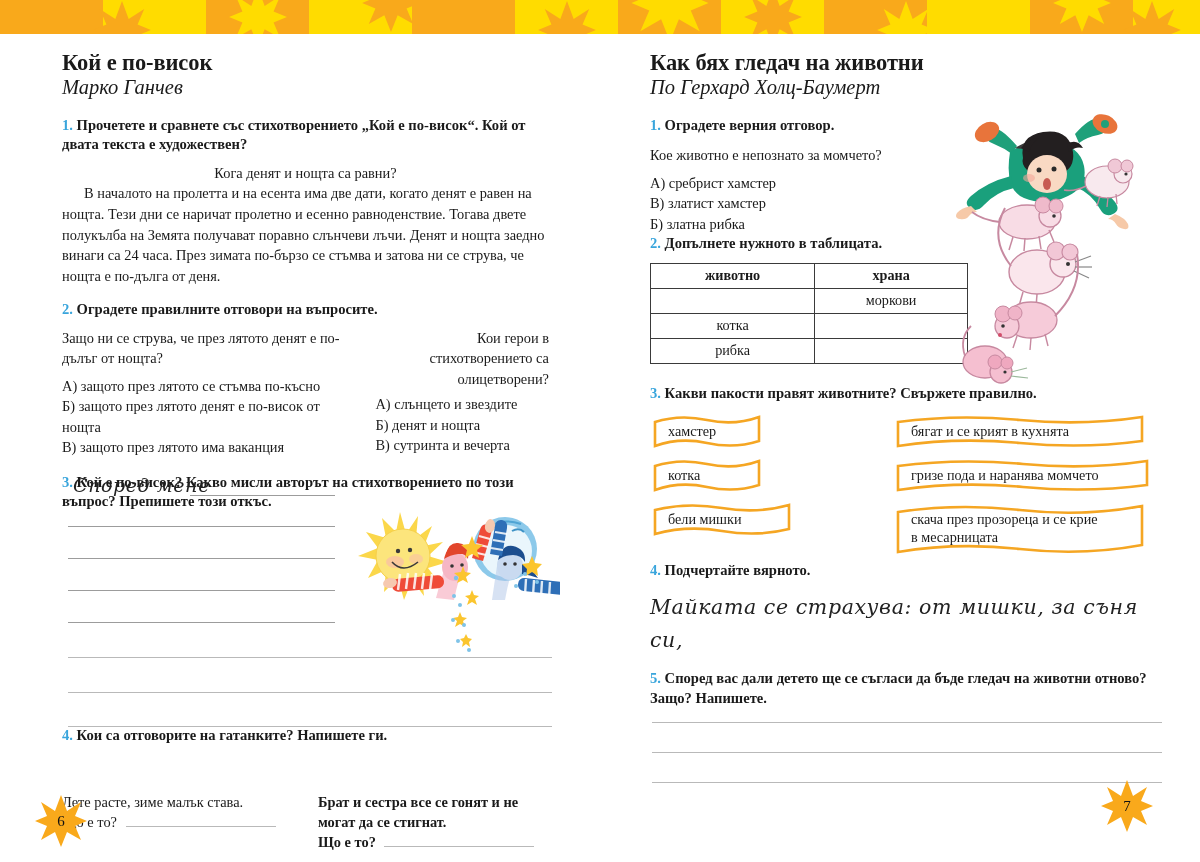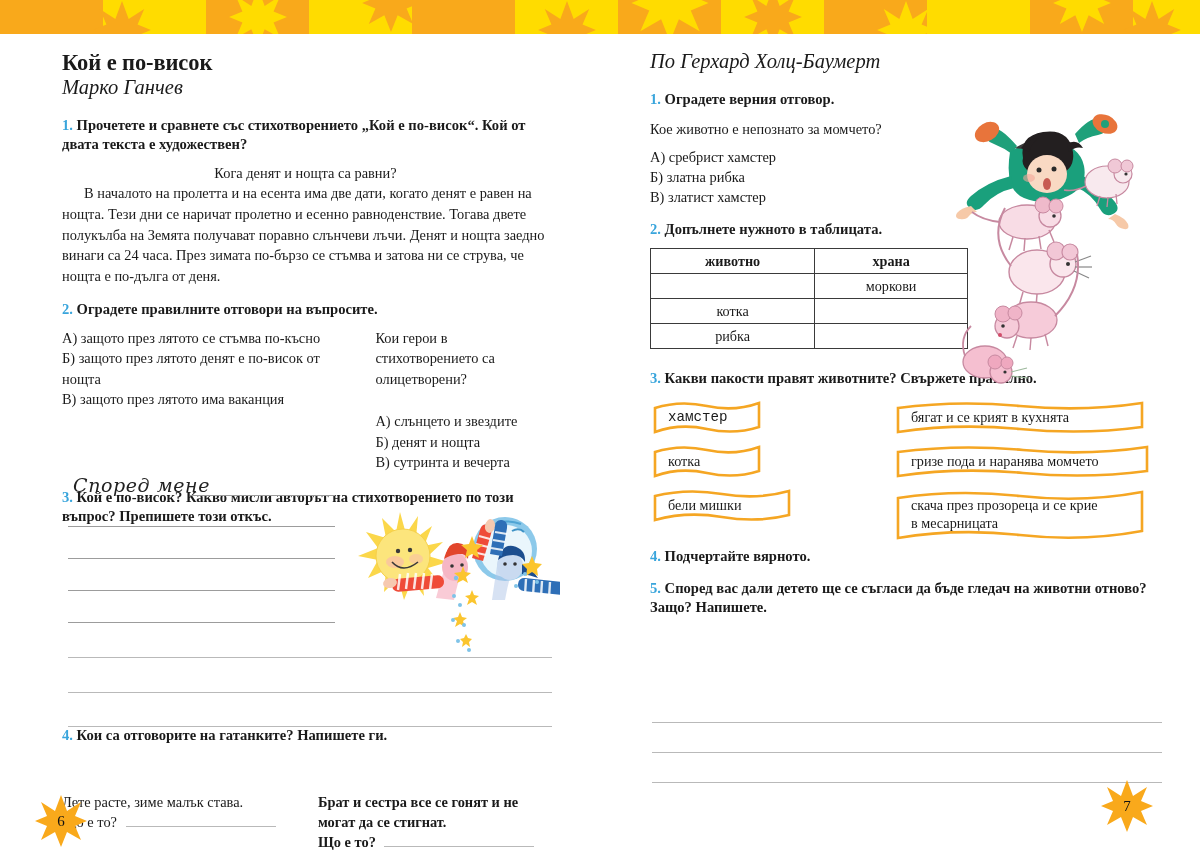--- a/index.html
+++ b/index.html
@@ -173,26 +173,27 @@
     <p class="body-text centered" style="margin-bottom:0;">Кога денят и нощта са равни?</p>
     <p class="body-text indent" style="margin-bottom:14px;">В началото на пролетта и на есента има две дати, когато денят е равен на нощта. Тези дни се наричат пролетно и есенно равноденствие. Тогава двете полукълба на Земята получават поравно слънчеви лъчи. Денят и нощта заедно винаги са 24 часа. През зимата по-бързо се стъмва и затова ни се струва, че нощта е по-дълга от деня.</p>
 
     <p class="q">
       <span class="qnum">2.</span>
       <span>Оградете правилните отговори на въпросите.</span>
     </p>
 
     <div class="cols">
       <div class="col-a">
+        <p class="plain" style="margin-bottom:7px;">Защо ни се струва, че през лятото денят е по-дълъг от нощта?</p>
         <p class="plain">А) защото през лятото се стъмва по-късно</p>
         <p class="plain">Б) защото през лятото денят е по-висок от нощта</p>
         <p class="plain">В) защото през лятото има ваканция</p>
       </div>
       <div class="col-b">
-        <p class="plain" style="margin-bottom:22px;">Кои герои в стихотворението са олицетворени?</p>
+        <p class="plain" style="margin-bottom:5px;text-align:right;">Кои герои в стихотворението са олицетворени?</p>
         <p class="plain">А) слънцето и звездите</p>
         <p class="plain">Б) денят и нощта</p>
         <p class="plain">В) сутринта и вечерта</p>
       </div>
     </div>
 
     <p class="q" style="margin-top:15px;">
       <span class="qnum">3.</span>
       <span>Кой е по-висок? Какво мисли авторът на стихотворението по този въпрос? Препишете този откъс.</span>
     </p>
@@ -342,35 +343,36 @@
     <svg width="54" height="54" viewBox="0 0 54 54">
       <polygon fill="#F9A91B" points="27,1 33,17 47,8 41,22 53,27 41,32 47,46 33,38 27,53 21,38 7,46 13,32 1,27 13,22 7,8 21,17"></polygon>
     </svg>
     <div class="pn-text">6</div>
   </div>
 </div>
 
 <div class="page" id="page-right">
   <div class="content-right">
 
+    <h1 class="title">Как бях гледач на животни</h1>
     <div class="author">По Герхард Холц-Баумерт</div>
 
     <p class="q" style="margin-bottom:10px;">
       <span class="qnum">1.</span>
       <span>Оградете верния отговор.</span>
     </p>
 
     <div style="width:330px;">
       <p class="plain" style="margin-bottom:7px;">Кое животно е непознато за момчето?</p>
       <p class="plain">А) сребрист хамстер</p>
+      <p class="plain">В) златист хамстер</p>
       <p class="plain">Б) златна рибка</p>
-      <p class="plain">В) златист хамстер</p>
-    </div>
-
-    <p class="q" style="margin-top:12px; margin-bottom:9px;">
+    </div>
+
+    <p class="q" style="margin-top:0; margin-bottom:9px;">
       <span class="qnum">2.</span>
       <span>Допълнете нужното в таблицата.</span>
     </p>
 
     <table class="tbl">
       <thead>
         <tr>
           <th>животно</th>
           <th>храна</th>
         </tr>
@@ -391,21 +393,21 @@
       </tbody>
     </table>
 
     <p class="q" style="margin-top:20px; margin-bottom:10px;">
       <span class="qnum">3.</span>
       <span>Какви пакости правят животните? Свържете правилно.</span>
     </p>
 
     <div class="match-area">
 
-      <div class="wbox" style="left:2px; top:0;font-family:Liberation Mono, monospace;">
+      <div class="wbox" style="left:2px; top:0;">
         <svg width="110" height="36" viewBox="0 0 110 36">
           <path d="M3,9 Q28,1 55,7 Q82,13 107,4 L107,28 Q82,36 55,30 Q28,24 3,33 Z" fill="none" stroke="#F5A623" stroke-width="2.6"></path>
         </svg>
         <span class="label">хамстер</span>
       </div>
       <div class="wbox" style="left:2px; top:44px;">
         <svg width="110" height="36" viewBox="0 0 110 36">
           <path d="M3,9 Q28,1 55,7 Q82,13 107,4 L107,28 Q82,36 55,30 Q28,24 3,33 Z" fill="none" stroke="#F5A623" stroke-width="2.6"></path>
         </svg>
         <span class="label">котка</span>
@@ -437,20 +439,21 @@
 в месарницата</span>
       </div>
     </div>
 
     <p class="q" style="margin-top:18px; margin-bottom:10px;">
       <span class="qnum">4.</span>
       <span>Подчертайте вярното.</span>
     </p>
 
     <div>
+      <div class="hand big">Майката се страхува: от мишки, за съня си,</div>
     </div>
 
     <p class="q" style="margin-top:12px; margin-bottom:4px;">
       <span class="qnum">5.</span>
       <span>Според вас дали детето ще се съгласи да бъде гледач на животни отново? Защо? Напишете.</span>
     </p>
   </div>
 
   <div class="rule" style="position:absolute; left:52px; top:688px; width:510px;"></div>
   <div class="rule" style="position:absolute; left:52px; top:718px; width:510px;"></div>

